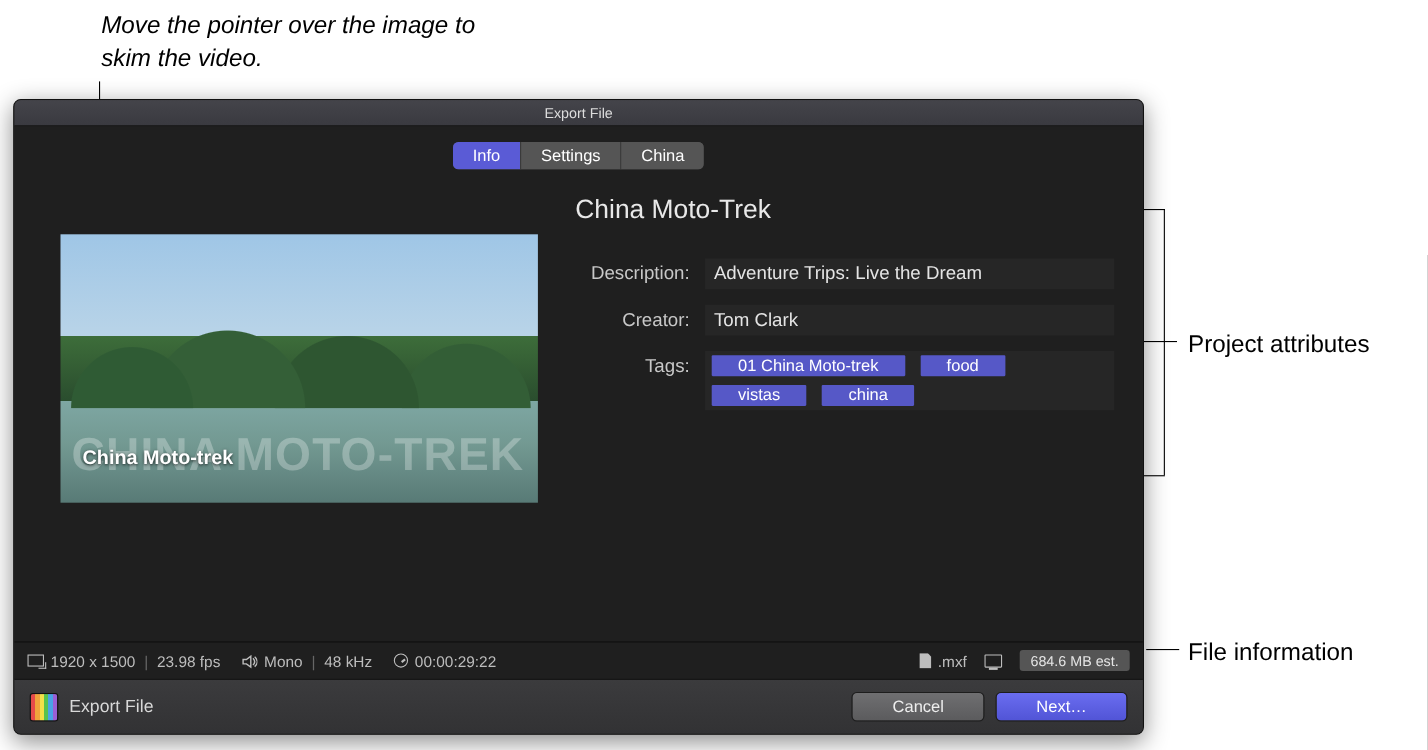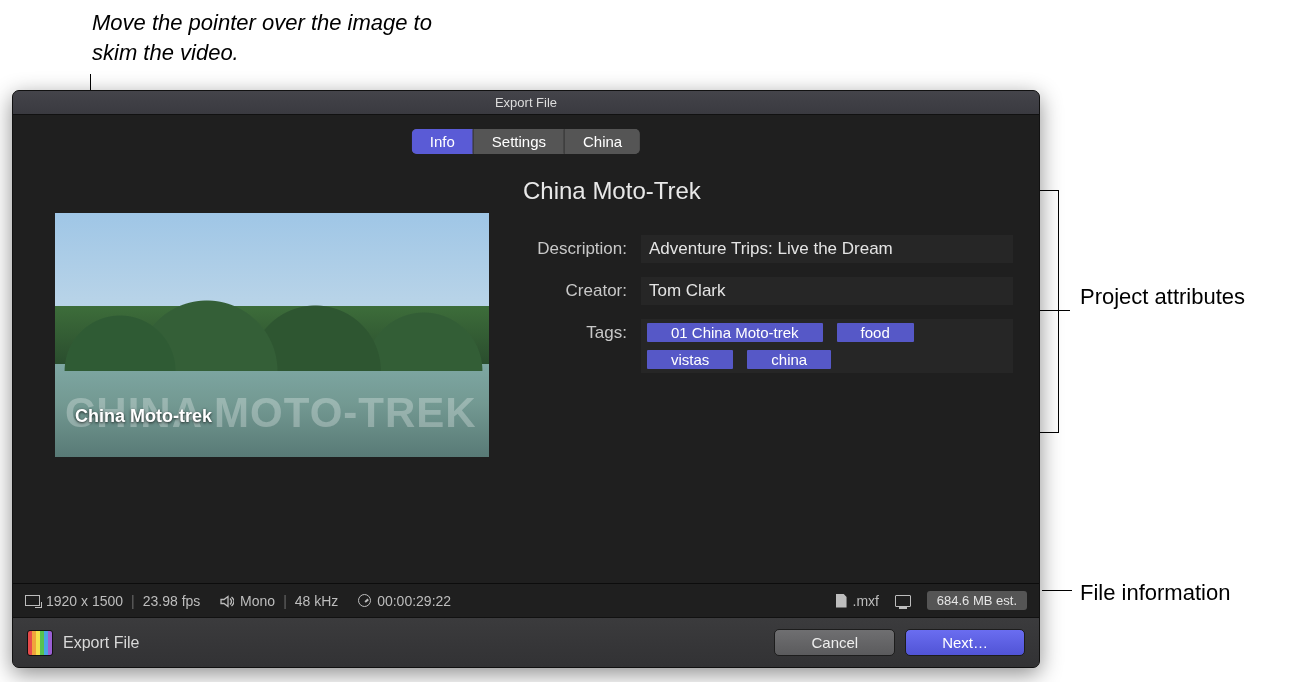--- a/index.html
+++ b/index.html
@@ -13,21 +13,21 @@
   }
 
   
   .callout {
     position: absolute;
     font-size: 22px;
     line-height: 1.35;
     color: #000;
   }
   .callout.top { left: 92px; top: 8px; width: 360px; font-style: italic; }
-  .callout.right-attr { left: 1080px; top: 282px; width: 200px; }
+  .callout.right-attr { left: 1080px; top: 298px; width: 200px; }
   .callout.right-file { left: 1080px; top: 578px; width: 220px; }
 
   
   .leader {
     position: absolute;
     background: #000;
   }
   .leader.top-v { left: 90px; top: 74px; width: 1px; height: 168px; }
   .leader.attr-h { left: 1040px; top: 310px; width: 30px; height: 1px; }
   .leader.attr-b { left: 1058px; top: 190px; width: 1px; height: 242px; }

